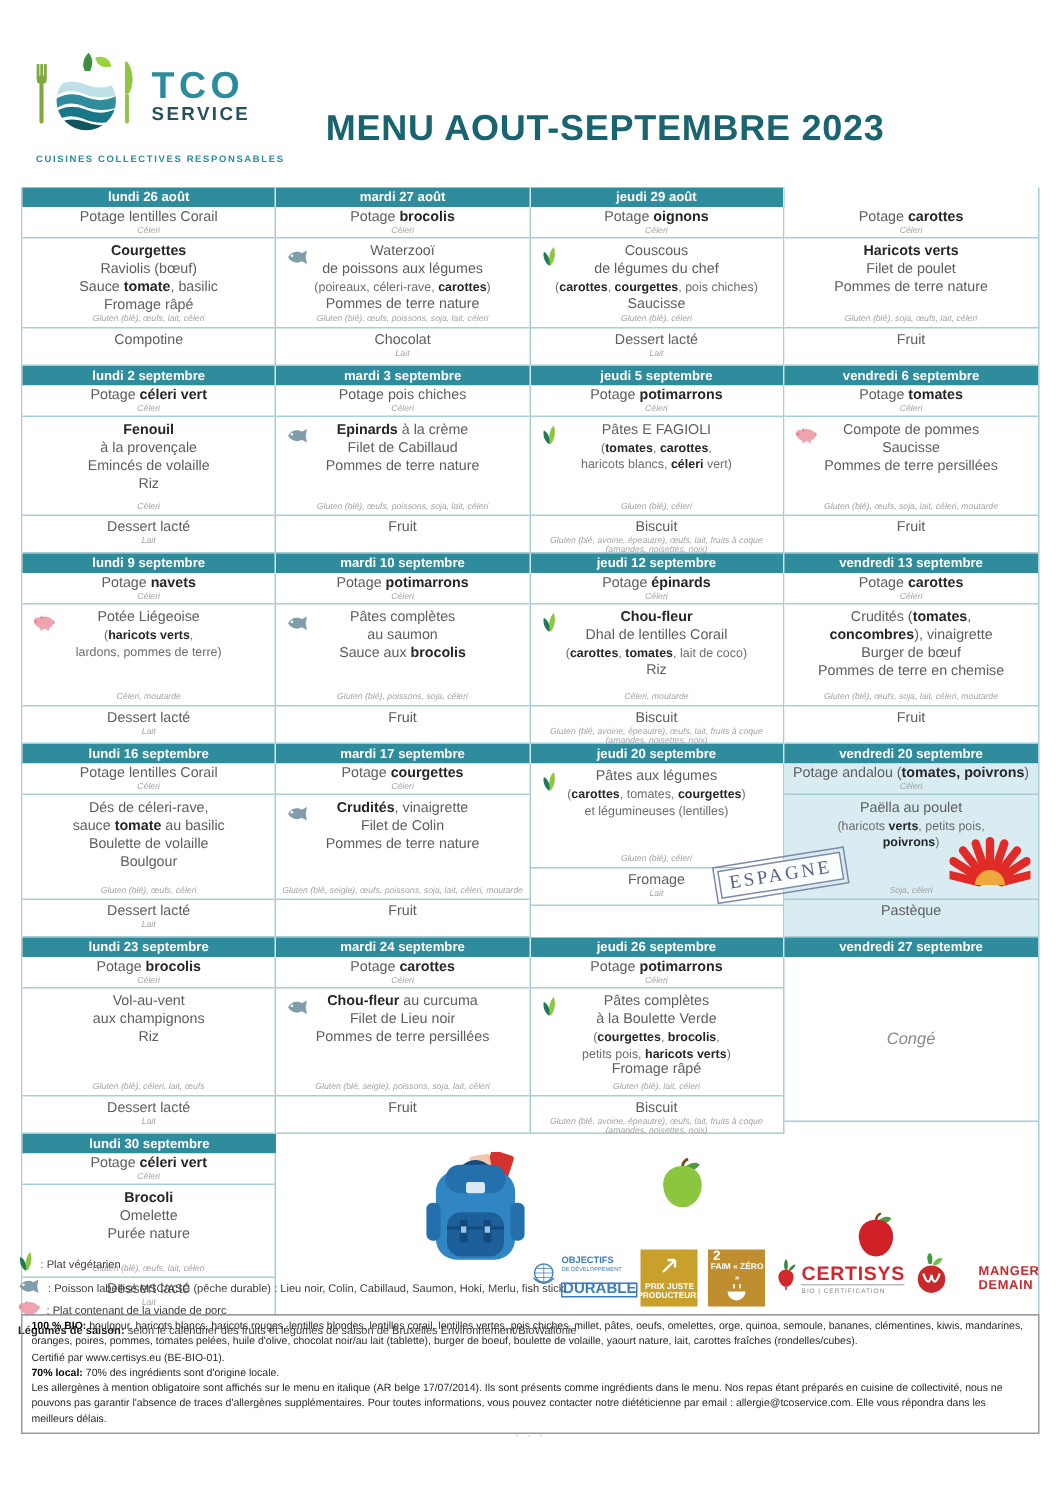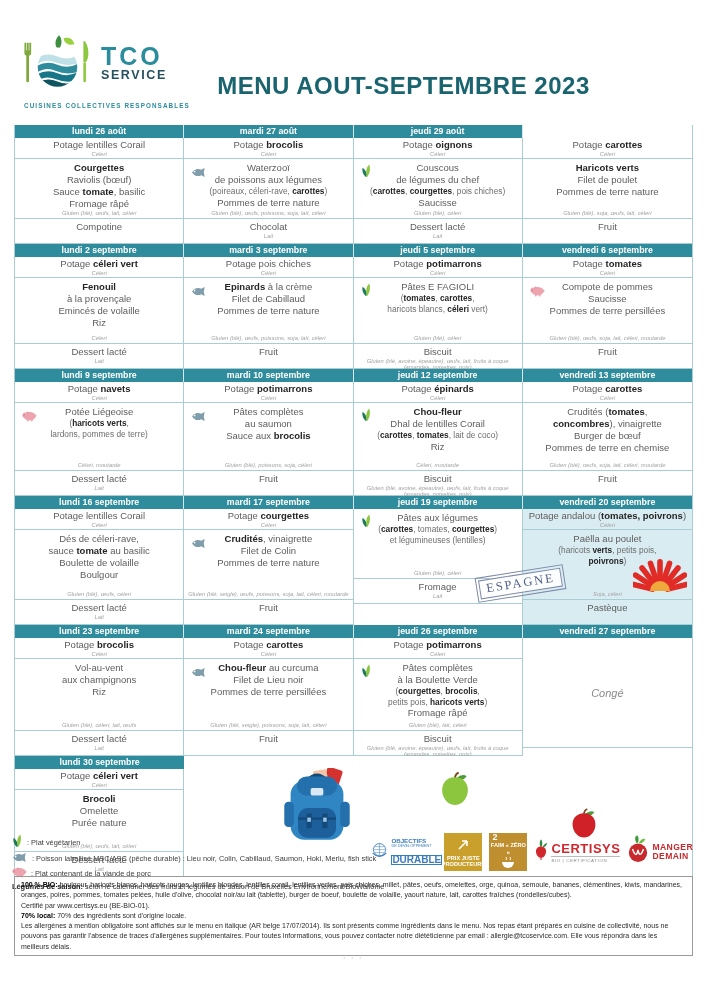--- a/index.html
+++ b/index.html
@@ -56,21 +56,21 @@
   .unlogo .t3{font-size:10px;font-weight:bold;line-height:8px;border:1px solid #3a7dbf;padding:0 0;display:inline-block;}
   .gold{width:38px;height:38px;display:flex;flex-direction:column;align-items:center;justify-content:center;color:#fff;text-align:center;}
   .gold.prix{background:#caa02c;}
   .gold.sdg2{background:#bf8f2f;}
   .gold .gt{font-size:5.6px;font-weight:bold;line-height:6.5px;}
   .gold .num{font-size:9px;font-weight:bold;line-height:9px;align-self:flex-start;margin:2px 0 0 3px;}
   .certi{display:flex;align-items:center;gap:3px;}
   .certi .nm{font-size:13px;font-weight:bold;color:#d1282e;letter-spacing:.5px;line-height:13px;}
   .certi .sb{font-size:4.4px;color:#8a8a8a;border-top:1px solid #bbb;margin-top:1px;padding-top:1px;letter-spacing:.6px;}
   .manger{display:flex;align-items:center;gap:3px;}
-  .manger .mtx{font-size:8.6px;font-weight:bold;color:#c7292d;line-height:9px;letter-spacing:.4px;}
+  .manger .mtx{font-size:8.6px;font-weight:bold;color:#c7292d;line-height:9px;letter-spacing:.4px;margin-left:17px;}
   .infobox{position:absolute;left:14px;top:876px;width:679px;box-sizing:border-box;
            border:1px solid #9a9a9a;padding:3px 6px;font-size:7px;line-height:10.3px;color:#2a2a2a;}
   .infobox b{color:#000;}
   .dots{position:absolute;top:956px;left:0;right:0;text-align:center;font-size:6px;color:#d8d8d8;letter-spacing:2px;}
 </style>
 </head>
 <body>
 
 <div class="page">
 
@@ -402,21 +402,21 @@
             <div class="line"><b>Crudités</b>, vinaigrette</div>
             <div class="line">Filet de Colin</div>
             <div class="line">Pommes de terre nature</div>
             <div class="alg">Gluten (blé, seigle), œufs, poissons, soja, lait, céleri, moutarde</div>
           </div>
           <div class="dessert">
             <div class="line">Fruit</div>
             <div class="alg"></div>
           </div>
         </div>
-        <div class="band" style="grid-area: 1 / 3;">jeudi 19 septembre</div>
+        <div class="band" style="grid-area: 1 / 3;">jeudi 20 septembre</div>
         <div class="daycell" style="grid-area: 2 / 3;">
           <div class="main">
             <span class="micon"><svg width="11" height="14" viewBox="0 0 11 14">
                 <path d="M5.6 13 C4.6 8 5.2 3.4 8.2 0.6 C9.6 4.4 9 9.6 6.2 13 Z" fill="#8cc63e"></path>
                 <path d="M4.8 13 C2 10.8 0.7 7 1.6 3.8 C4.6 5.6 5.9 9.2 5.4 13 Z" fill="#1f7a5a"></path>
               </svg></span>
             <div class="line">Pâtes aux légumes</div>
             <div class="line sm">(<b>carottes</b>, tomates, <b>courgettes</b>)</div>
             <div class="line sm">et légumineuses (lentilles)</div>
             <div class="alg">Gluten (blé), céleri</div>

